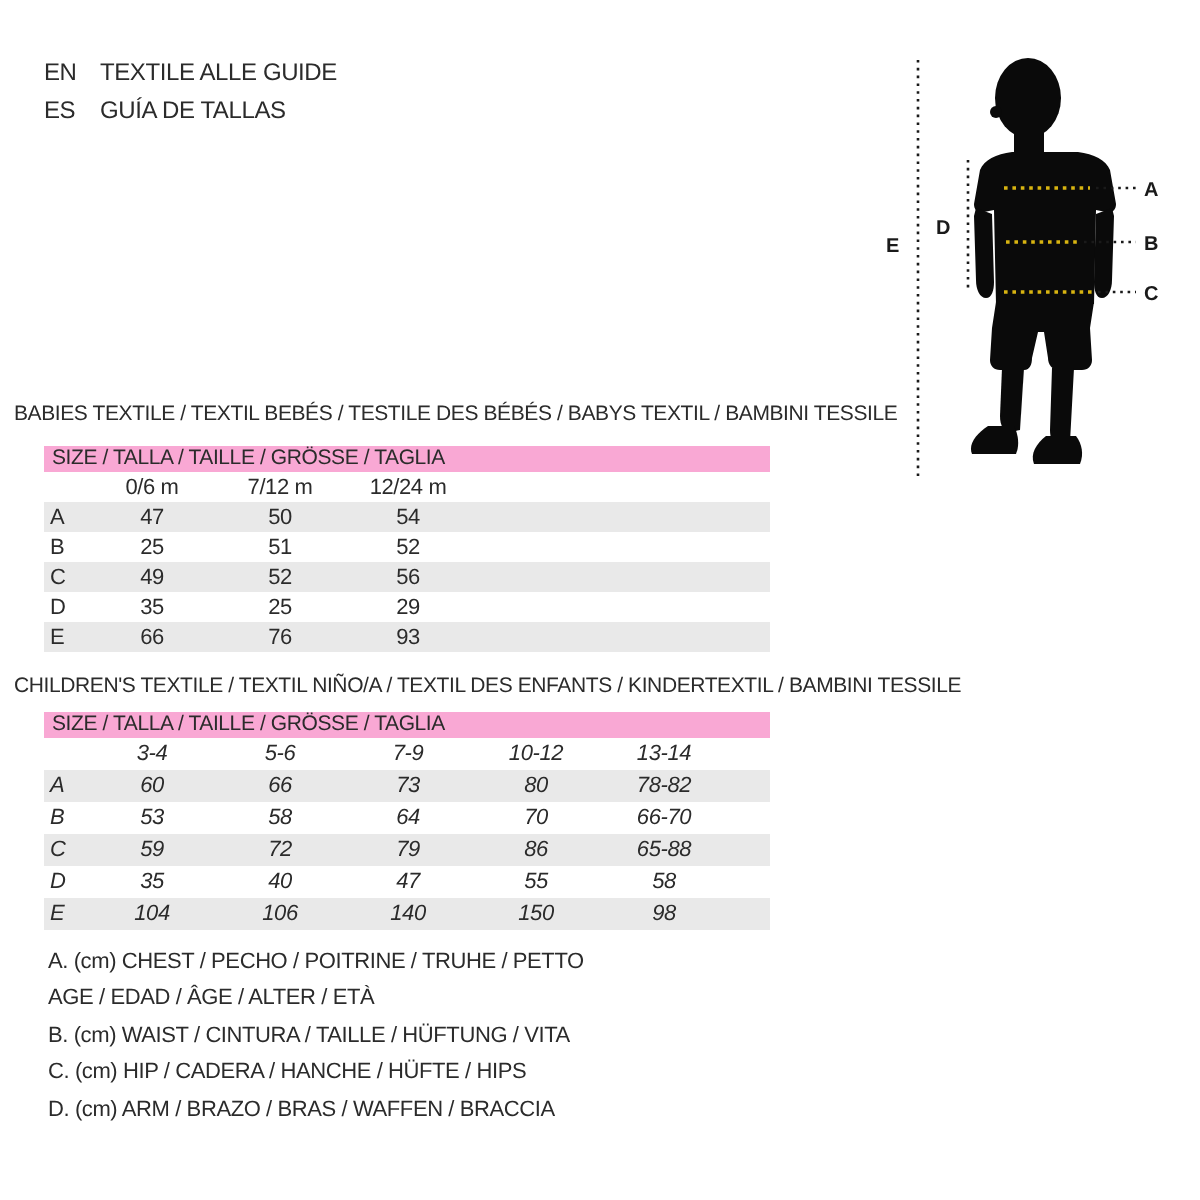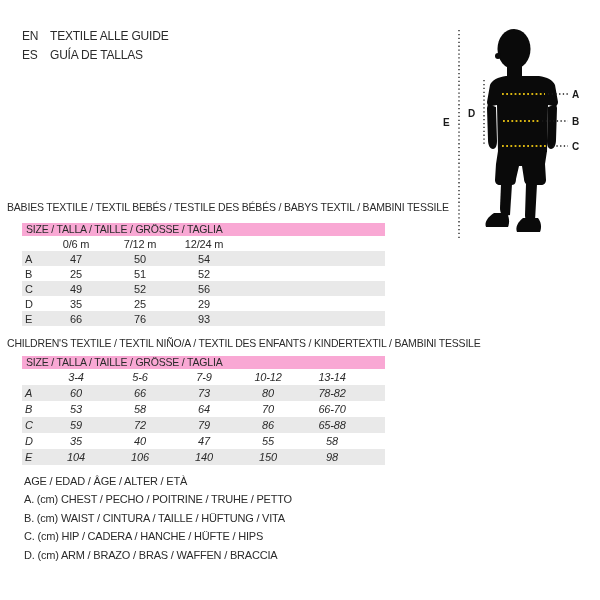--- a/index.html
+++ b/index.html
@@ -171,18 +171,18 @@
         <div class="tcell">104</div>
         <div class="tcell">106</div>
         <div class="tcell">140</div>
         <div class="tcell">150</div>
         <div class="tcell">98</div>
       </div>
     </div>
 </div>
 
 <div class="legend">
+  <div class="legend-line">A. (cm) CHEST / PECHO / POITRINE / TRUHE / PETTO</div>
   <div class="legend-line">AGE / EDAD / ÂGE / ALTER / ETÀ</div>
-  <div class="legend-line">A. (cm) CHEST / PECHO / POITRINE / TRUHE / PETTO</div>
   <div class="legend-line">B. (cm) WAIST / CINTURA / TAILLE / HÜFTUNG / VITA</div>
   <div class="legend-line">C. (cm) HIP / CADERA / HANCHE / HÜFTE / HIPS</div>
   <div class="legend-line">D. (cm) ARM / BRAZO / BRAS / WAFFEN / BRACCIA</div>
 </div>
 
 </body></html>

